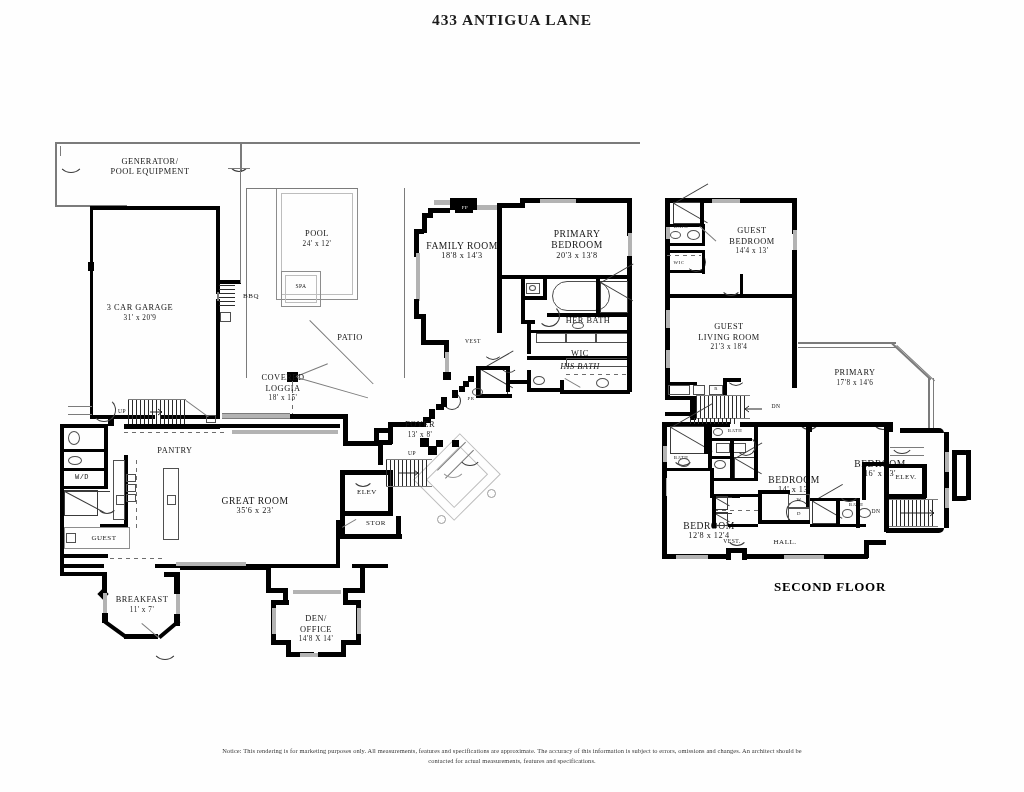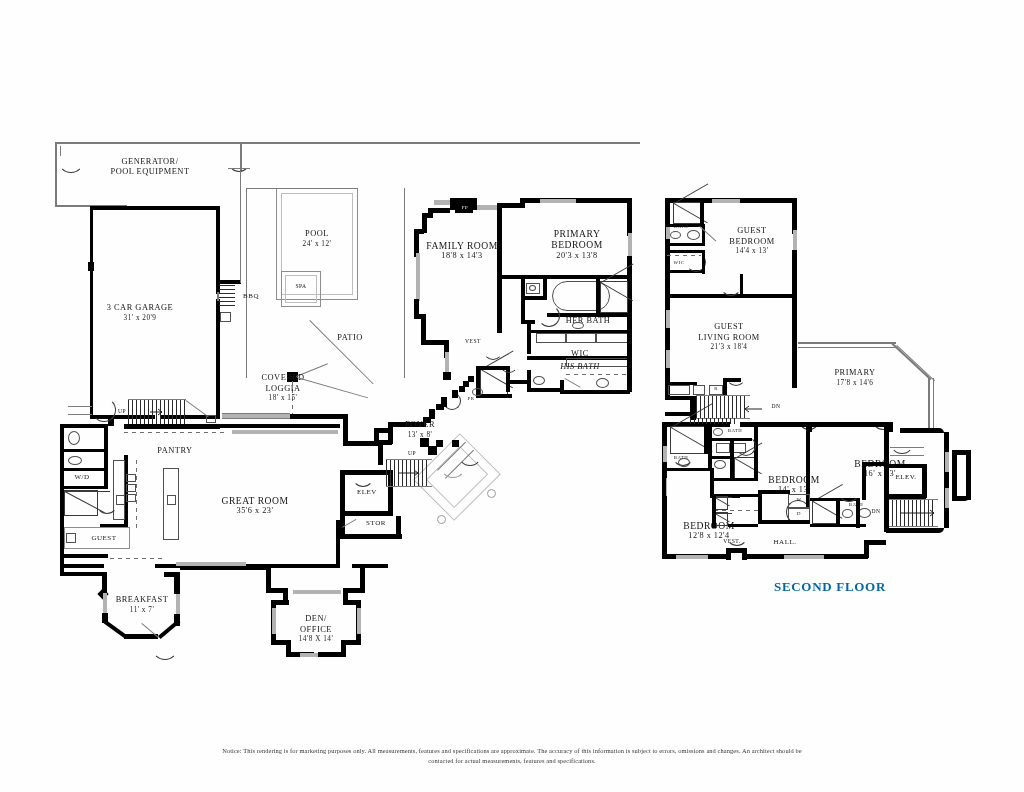--- a/index.html
+++ b/index.html
@@ -11,21 +11,21 @@
   .page{position:absolute;inset:0;background:#fefefe;}
 
   
   #plan-title{
     position:absolute;left:0;right:0;top:11px;text-align:center;
     font-size:15.5px;font-weight:bold;letter-spacing:.9px;
     font-family:"Liberation Serif", serif;color:#1b1b1b;
   }
   #second-floor-title{
     position:absolute;left:740px;top:579px;width:180px;text-align:center;
-    font-size:13px;font-weight:bold;letter-spacing:.7px;color:#0369a1;
+    font-size:13px;font-weight:bold;letter-spacing:.7px;color:#000000;
   }
   #notice{
     position:absolute;left:210px;top:746px;width:604px;text-align:center;
     font-size:6.4px;line-height:9.5px;color:#3a3a3a;letter-spacing:.1px;
   }
 
   
   .w{position:absolute;background:#000;}          
   .wl{position:absolute;background:#7b7b7b;}      
   .wll{position:absolute;background:#b3b3b3;}
@@ -61,20 +61,21 @@
   .lbl.xxs{font-size:4.8px;}
   .lbl .dim{display:block;font-size:.86em;}
 
   .svgl{position:absolute;left:0;top:0;width:1024px;height:792px;pointer-events:none;}
 </style>
 </head>
 <body>
 
 <div class="page">
 
+  <div id="plan-title">433 ANTIGUA LANE</div>
 
   <div>
 
     <div class="wl" style="left:55px;top:142px;width:187px;height:2px;"></div>
     <div class="wl" style="left:55px;top:142px;width:2px;height:65px;"></div>
     <div class="wl" style="left:55px;top:205px;width:72px;height:2px;"></div>
     <div class="wl" style="left:240px;top:142px;width:2px;height:30px;"></div>
     <div class="wl" style="left:240px;top:142px;width:400px;height:1.5px;"></div>
     <div class="wl" style="left:60px;top:146px;width:1.2px;height:10px;"></div>
 
@@ -293,21 +294,21 @@
     <div class="w" style="left:60px;top:554px;width:48px;height:4px;"></div>
     <div class="dash" style="left:110px;top:558px;width:54px;"></div>
 
     <div class="w" style="left:60px;top:424px;width:4px;height:100px;"></div>
     <div class="w" style="left:60px;top:424px;width:48px;height:4px;"></div>
     <div class="w" style="left:104px;top:424px;width:4px;height:26px;"></div>
     <div class="fixr" style="left:68px;top:431px;width:12px;height:14px;"></div>
     <div class="w" style="left:60px;top:449px;width:48px;height:3px;"></div>
     <div class="fixr" style="left:68px;top:456px;width:14px;height:9px;"></div>
     <div class="w" style="left:60px;top:468px;width:48px;height:3px;"></div>
-    <div class="lbl sm" style="left:62px;top:473px;width:40px;">W/D</div>
+    <div class="lbl sm" style="left:62px;top:473px;width:40px;font-family:Liberation Mono, monospace;">W/D</div>
     <div class="w" style="left:60px;top:486px;width:48px;height:3px;"></div>
     <div class="xbox" style="--a1:28deg;--a2:0deg;left:64px;top:490px;width:34px;height:26px;"></div>
     <div class="arc" style="left:96px;top:492px;width:22px;height:22px;border-color:transparent transparent #3a3a3a transparent;"></div>
     <div class="w" style="left:104px;top:450px;width:4px;height:38px;"></div>
 
     <div class="w" style="left:108px;top:416px;width:6px;height:10px;"></div>
     <div class="arc" style="left:92px;top:398px;width:24px;height:24px;border-color:transparent #3a3a3a #3a3a3a transparent;"></div>
     <div class="hatchv" style="left:128px;top:400px;width:58px;height:24px;"></div>
     <div class="wl" style="left:128px;top:399px;width:58px;height:1.2px;"></div>
     <div class="wl" style="left:128px;top:424px;width:58px;height:1.2px;"></div>

